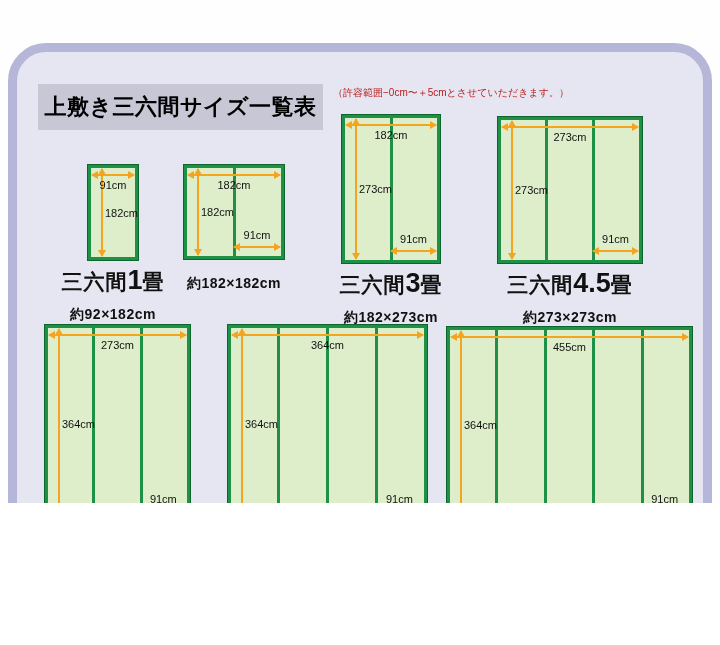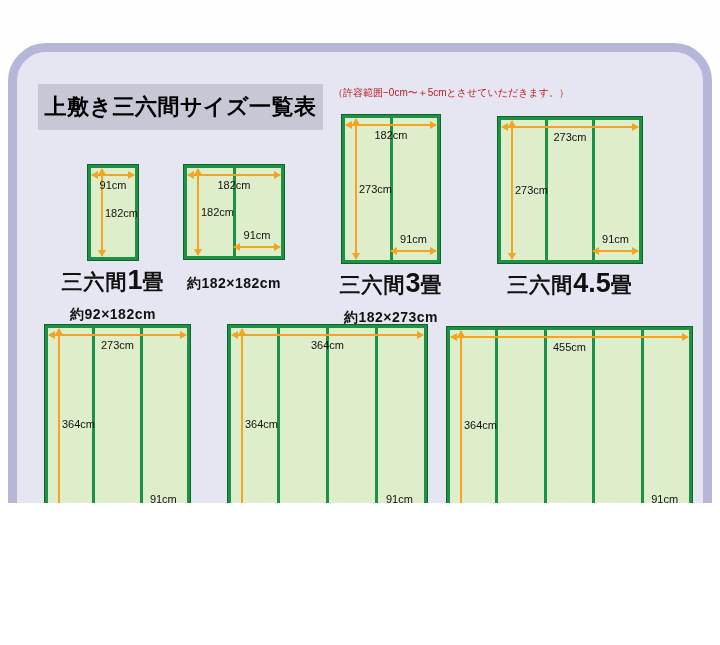--- a/index.html
+++ b/index.html
@@ -104,20 +104,21 @@
       <div class="mat"></div>
     </div>
     <div class="arrow-h" style="left:1px;right:1px;top:6px;"></div>
     <div class="dim-label width-label">273cm</div>
     <div class="arrow-v" style="top:1px;bottom:1px;left:10px;"></div>
     <div class="dim-label height-label">273cm</div>
     <div class="arrow-h" style="left:66.67%;right:1px;bottom:8px;"></div>
     <div class="dim-label mat-label" style="left:66.67%;right:1px;">91cm</div>
     <div class="caption">
       <div class="cap-main"><span>三六間</span><span class="cap-num">4.5</span><span>畳</span></div>
+      <div class="cap-dims">約273×273cm</div>
     </div>
   </div>
 
   <div class="diagram" style="left:45px;top:325px;width:145px;height:198px;">
     <div class="mats">
       <div class="mat"></div>
       <div class="mat"></div>
       <div class="mat"></div>
     </div>
     <div class="arrow-h" style="left:1px;right:1px;top:6px;"></div>

